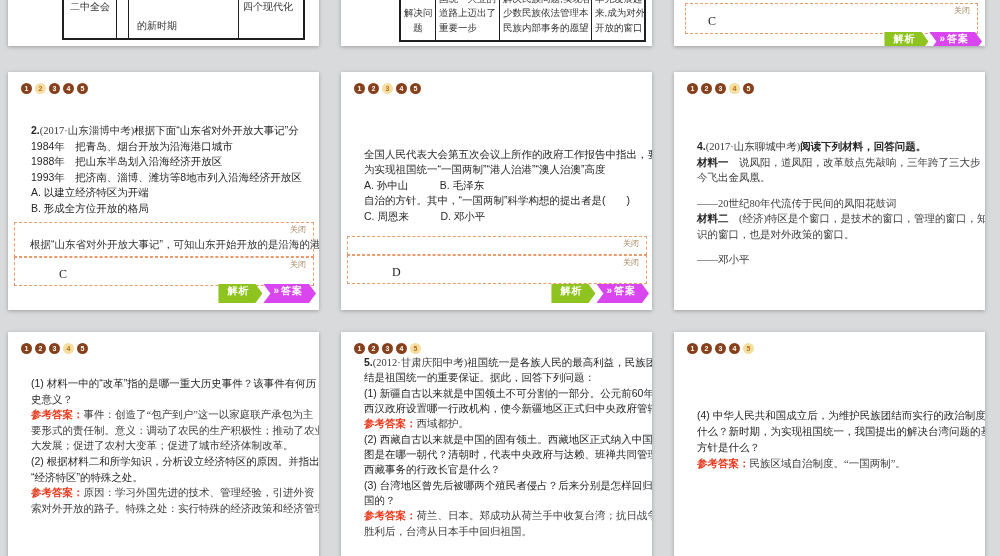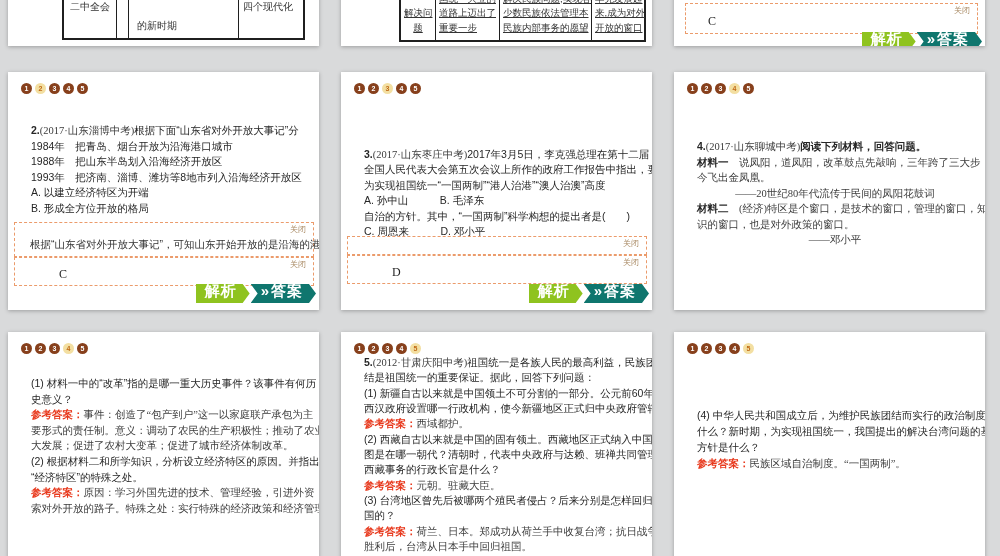--- a/index.html
+++ b/index.html
@@ -13,21 +13,21 @@
 
   
   .dots{position:absolute;left:13px;top:11px;display:flex;gap:3px;}
   .dot{width:11px;height:11px;border-radius:50%;background:#87401c;color:#fff;
        font-size:7px;line-height:11px;text-align:center;font-weight:bold;cursor:pointer;}
   .dot.active{background:#f3dfa2;color:#c06a15;}
 
   
   .tb{position:absolute;left:23px;right:2px;font-size:10.5px;color:#262626;}
   .tl{line-height:15.5px;white-space:nowrap;}
-  .al-r{text-align:center;padding-right:10px;}
+  .al-r{text-align:left;padding-right:10px;margin-top:10px;}
   .sg-n{}
   .sg-b{font-weight:bold;}
   .sg-k{font-family:"Liberation Serif","DejaVu Serif",serif;color:#3c3c3c;}
   .sg-r{color:#e8391d;font-weight:bold;}
   #s-ml .tb{top:51px}
   #s-mc .tb{top:75px}  #s-mc .tl{line-height:15.4px}
   #s-mr .tb{top:67px}
   #s-bl .tb{top:44px}  #s-bl .tl{line-height:15.6px}
   #s-bc .tb{top:23px}  #s-bc .tl{line-height:15.35px}
   #s-br .tb{top:75px}  #s-br .tl{line-height:16px}
@@ -42,43 +42,43 @@
   #s-ml .b2{top:185px;height:27px}
   #s-mc .b1{top:164px;height:17px}
   #s-mc .b2{top:183px;height:27px}
   #s-tr .b2{top:195px;height:29px;left:11px;right:7px}
   #s-tr .ansletter{left:22px;top:10px}
 
   
   .btns{position:absolute;right:3px;display:flex;align-items:center;}
   #s-ml .btns,#s-mc .btns{top:212px}
   #s-tr .btns{top:224px}
-  .btn{height:19px;line-height:13px;color:#fff;font-size:15px;font-weight:bold;
+  .btn{height:19px;line-height:13px;color:#fff;font-size:10px;font-weight:bold;
        letter-spacing:1px;cursor:pointer;}
   .btn-g{background:#8fc31f;padding:0 13px 0 9px;
          clip-path:polygon(0 0,calc(100% - 7px) 0,100% 50%,calc(100% - 7px) 100%,0 100%);}
-  .btn-o{background:#0f766e;margin-left:1px;padding:0 13px 0 10px;
+  .btn-o{background:#d946ef;margin-left:1px;padding:0 13px 0 10px;
          clip-path:polygon(0 0,calc(100% - 7px) 0,100% 50%,calc(100% - 7px) 100%,0 100%,7px 50%);}
   .chev{margin-right:1px;}
 
   
   .ftable{position:absolute;display:flex;border:2px solid #1f1f1f;background:#fff;}
   .cell{display:flex;flex-direction:column;justify-content:flex-end;
         border-left:1px solid #1f1f1f;box-sizing:border-box;}
   .cell:first-child{border-left:none;}
   .cell .tl{white-space:nowrap;}
   #s-tl .ftable{left:54px;right:14px;bottom:6px;height:40px;}
   #s-tl .cell .tl{line-height:14px;font-size:10px;color:#333;}
   #s-tl .c1{width:52px;justify-content:flex-start;padding-top:2px;text-align:center;}
   #s-tl .c2{width:12px;}
   #s-tl .c3{width:110px;padding:0 0 5px 8px;}
   #s-tl .c4{flex:1;justify-content:flex-start;padding:2px 0 0 4px;}
   #s-tm .ftable{left:58px;right:6px;bottom:4px;height:58px;}
   #s-tm .cell{padding:0 3px 5px;}
-  #s-tm .cell .tl{line-height:14.5px;font-size:9.5px;color:#333;text-decoration:underline;}
+  #s-tm .cell .tl{line-height:14.5px;font-size:9.5px;color:#333;}
   #s-tm .c1{width:34px;text-align:center;}
   #s-tm .c2{width:64px;}
   #s-tm .c3{width:92px;}
   #s-tm .c4{flex:1;}
 </style>
 </head>
 <body>
 
 <div id="screen">
 
@@ -164,21 +164,20 @@
 
   <div class="slide" id="s-mc">
     <div class="dots">
         <span class="dot">1</span>
         <span class="dot">2</span>
         <span class="dot active">3</span>
         <span class="dot">4</span>
         <span class="dot">5</span>
       </div>
     <div class="tb">
-        <div class="tl"><span class="sg-b">3.</span><span class="sg-k">(2017·山东枣庄中考)</span><span class="sg-n">2017年3月5日，李克强总理在第十二届</span></div>
         <div class="tl"><span class="sg-n">全国人民代表大会第五次会议上所作的政府工作报告中指出，要</span></div>
         <div class="tl"><span class="sg-n">为实现祖国统一“一国两制”“港人治港”“澳人治澳”高度</span></div>
         <div class="tl"><span class="sg-n">A. 孙中山　　　B. 毛泽东</span></div>
         <div class="tl"><span class="sg-n">自治的方针。其中，“一国两制”科学构想的提出者是(　　)</span></div>
         <div class="tl"><span class="sg-n">C. 周恩来　　　D. 邓小平</span></div>
       </div>
     <div class="obox b1">
       <span class="close">关闭</span>
       <div class="expl"></div>
     </div>
@@ -242,21 +241,20 @@
       </div>
     <div class="tb">
         <div class="tl"><span class="sg-b">5.</span><span class="sg-k">(2012·甘肃庆阳中考)</span><span class="sg-n">祖国统一是各族人民的最高利益，民族团</span></div>
         <div class="tl"><span class="sg-n">结是祖国统一的重要保证。据此，回答下列问题：</span></div>
         <div class="tl"><span class="sg-n">(1) 新疆自古以来就是中国领土不可分割的一部分。公元前60年，</span></div>
         <div class="tl"><span class="sg-n">西汉政府设置哪一行政机构，使今新疆地区正式归中央政府管辖？</span></div>
         <div class="tl"><span class="sg-r">参考答案：</span><span class="sg-k">西域都护。</span></div>
         <div class="tl"><span class="sg-n">(2) 西藏自古以来就是中国的固有领土。西藏地区正式纳入中国版</span></div>
         <div class="tl"><span class="sg-n">图是在哪一朝代？清朝时，代表中央政府与达赖、班禅共同管理</span></div>
         <div class="tl"><span class="sg-n">西藏事务的行政长官是什么？</span></div>
-        <div class="tl"><span class="sg-r">参考答案：</span><span class="sg-k">元朝。驻藏大臣。</span></div>
         <div class="tl"><span class="sg-n">(3) 台湾地区曾先后被哪两个殖民者侵占？后来分别是怎样回归祖</span></div>
         <div class="tl"><span class="sg-n">国的？</span></div>
         <div class="tl"><span class="sg-r">参考答案：</span><span class="sg-k">荷兰、日本。郑成功从荷兰手中收复台湾；抗日战争</span></div>
         <div class="tl"><span class="sg-k">胜利后，台湾从日本手中回归祖国。</span></div>
       </div>
   </div>
 
   <div class="slide" id="s-br">
     <div class="dots">
         <span class="dot">1</span>

